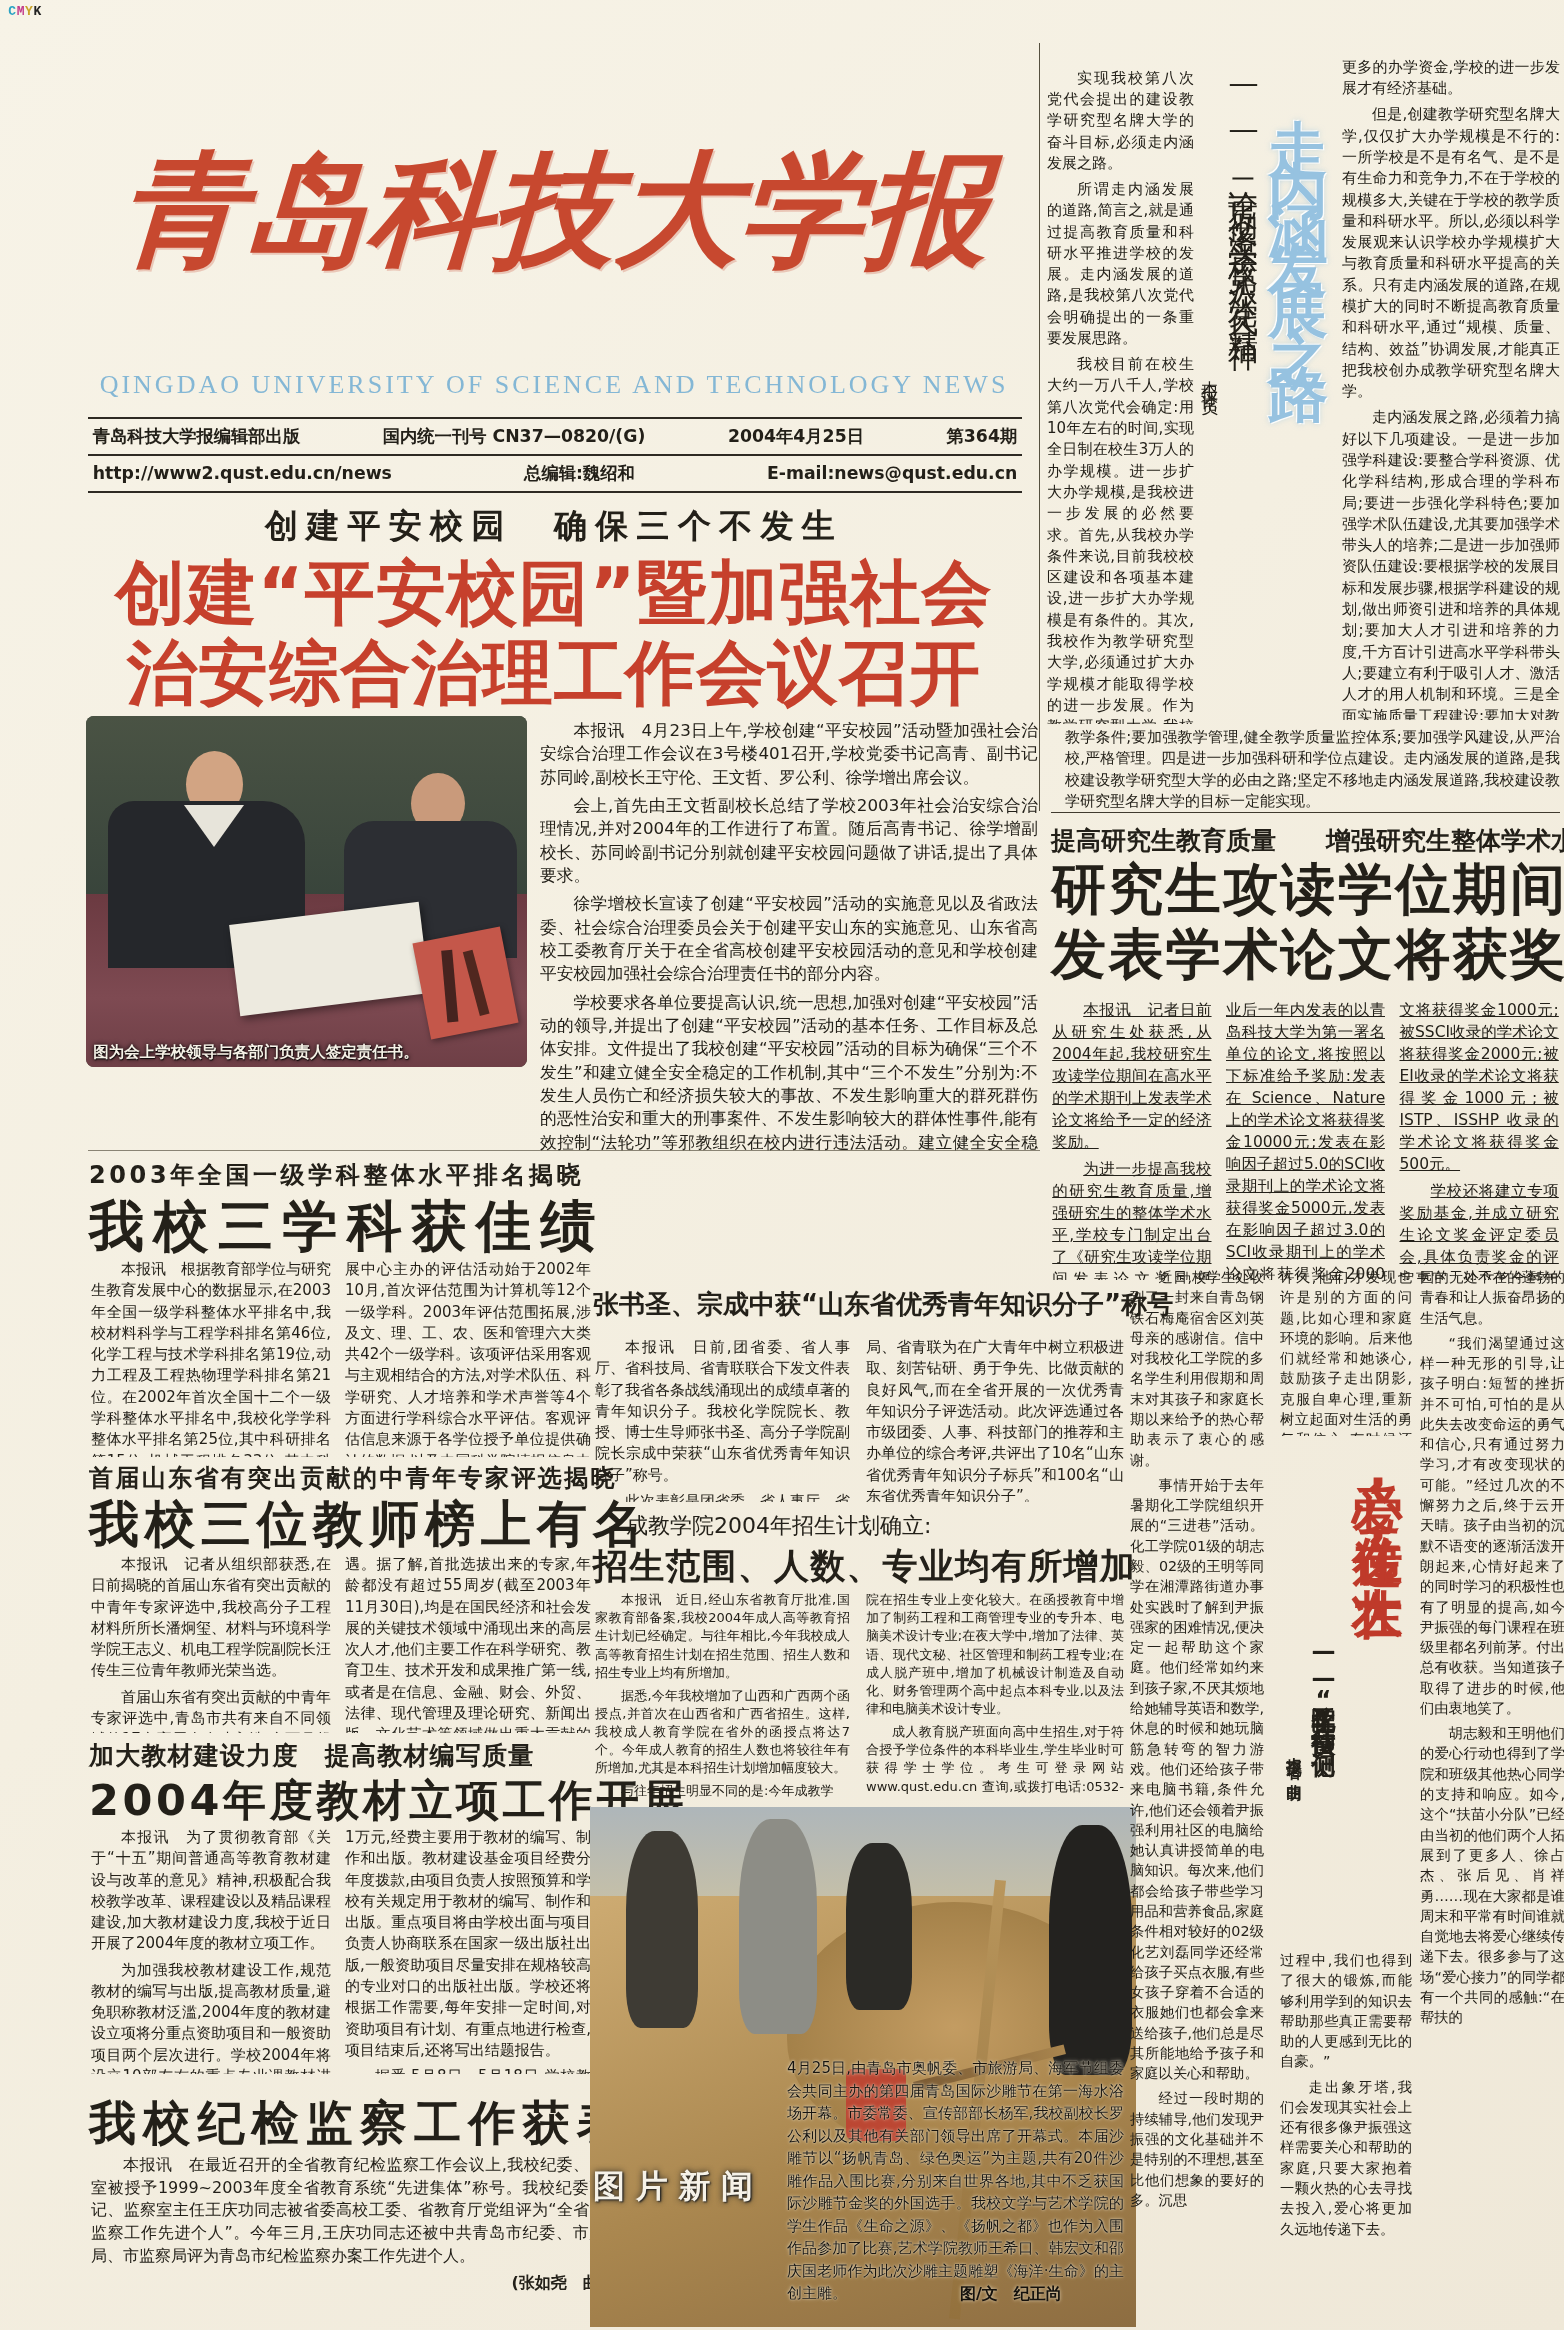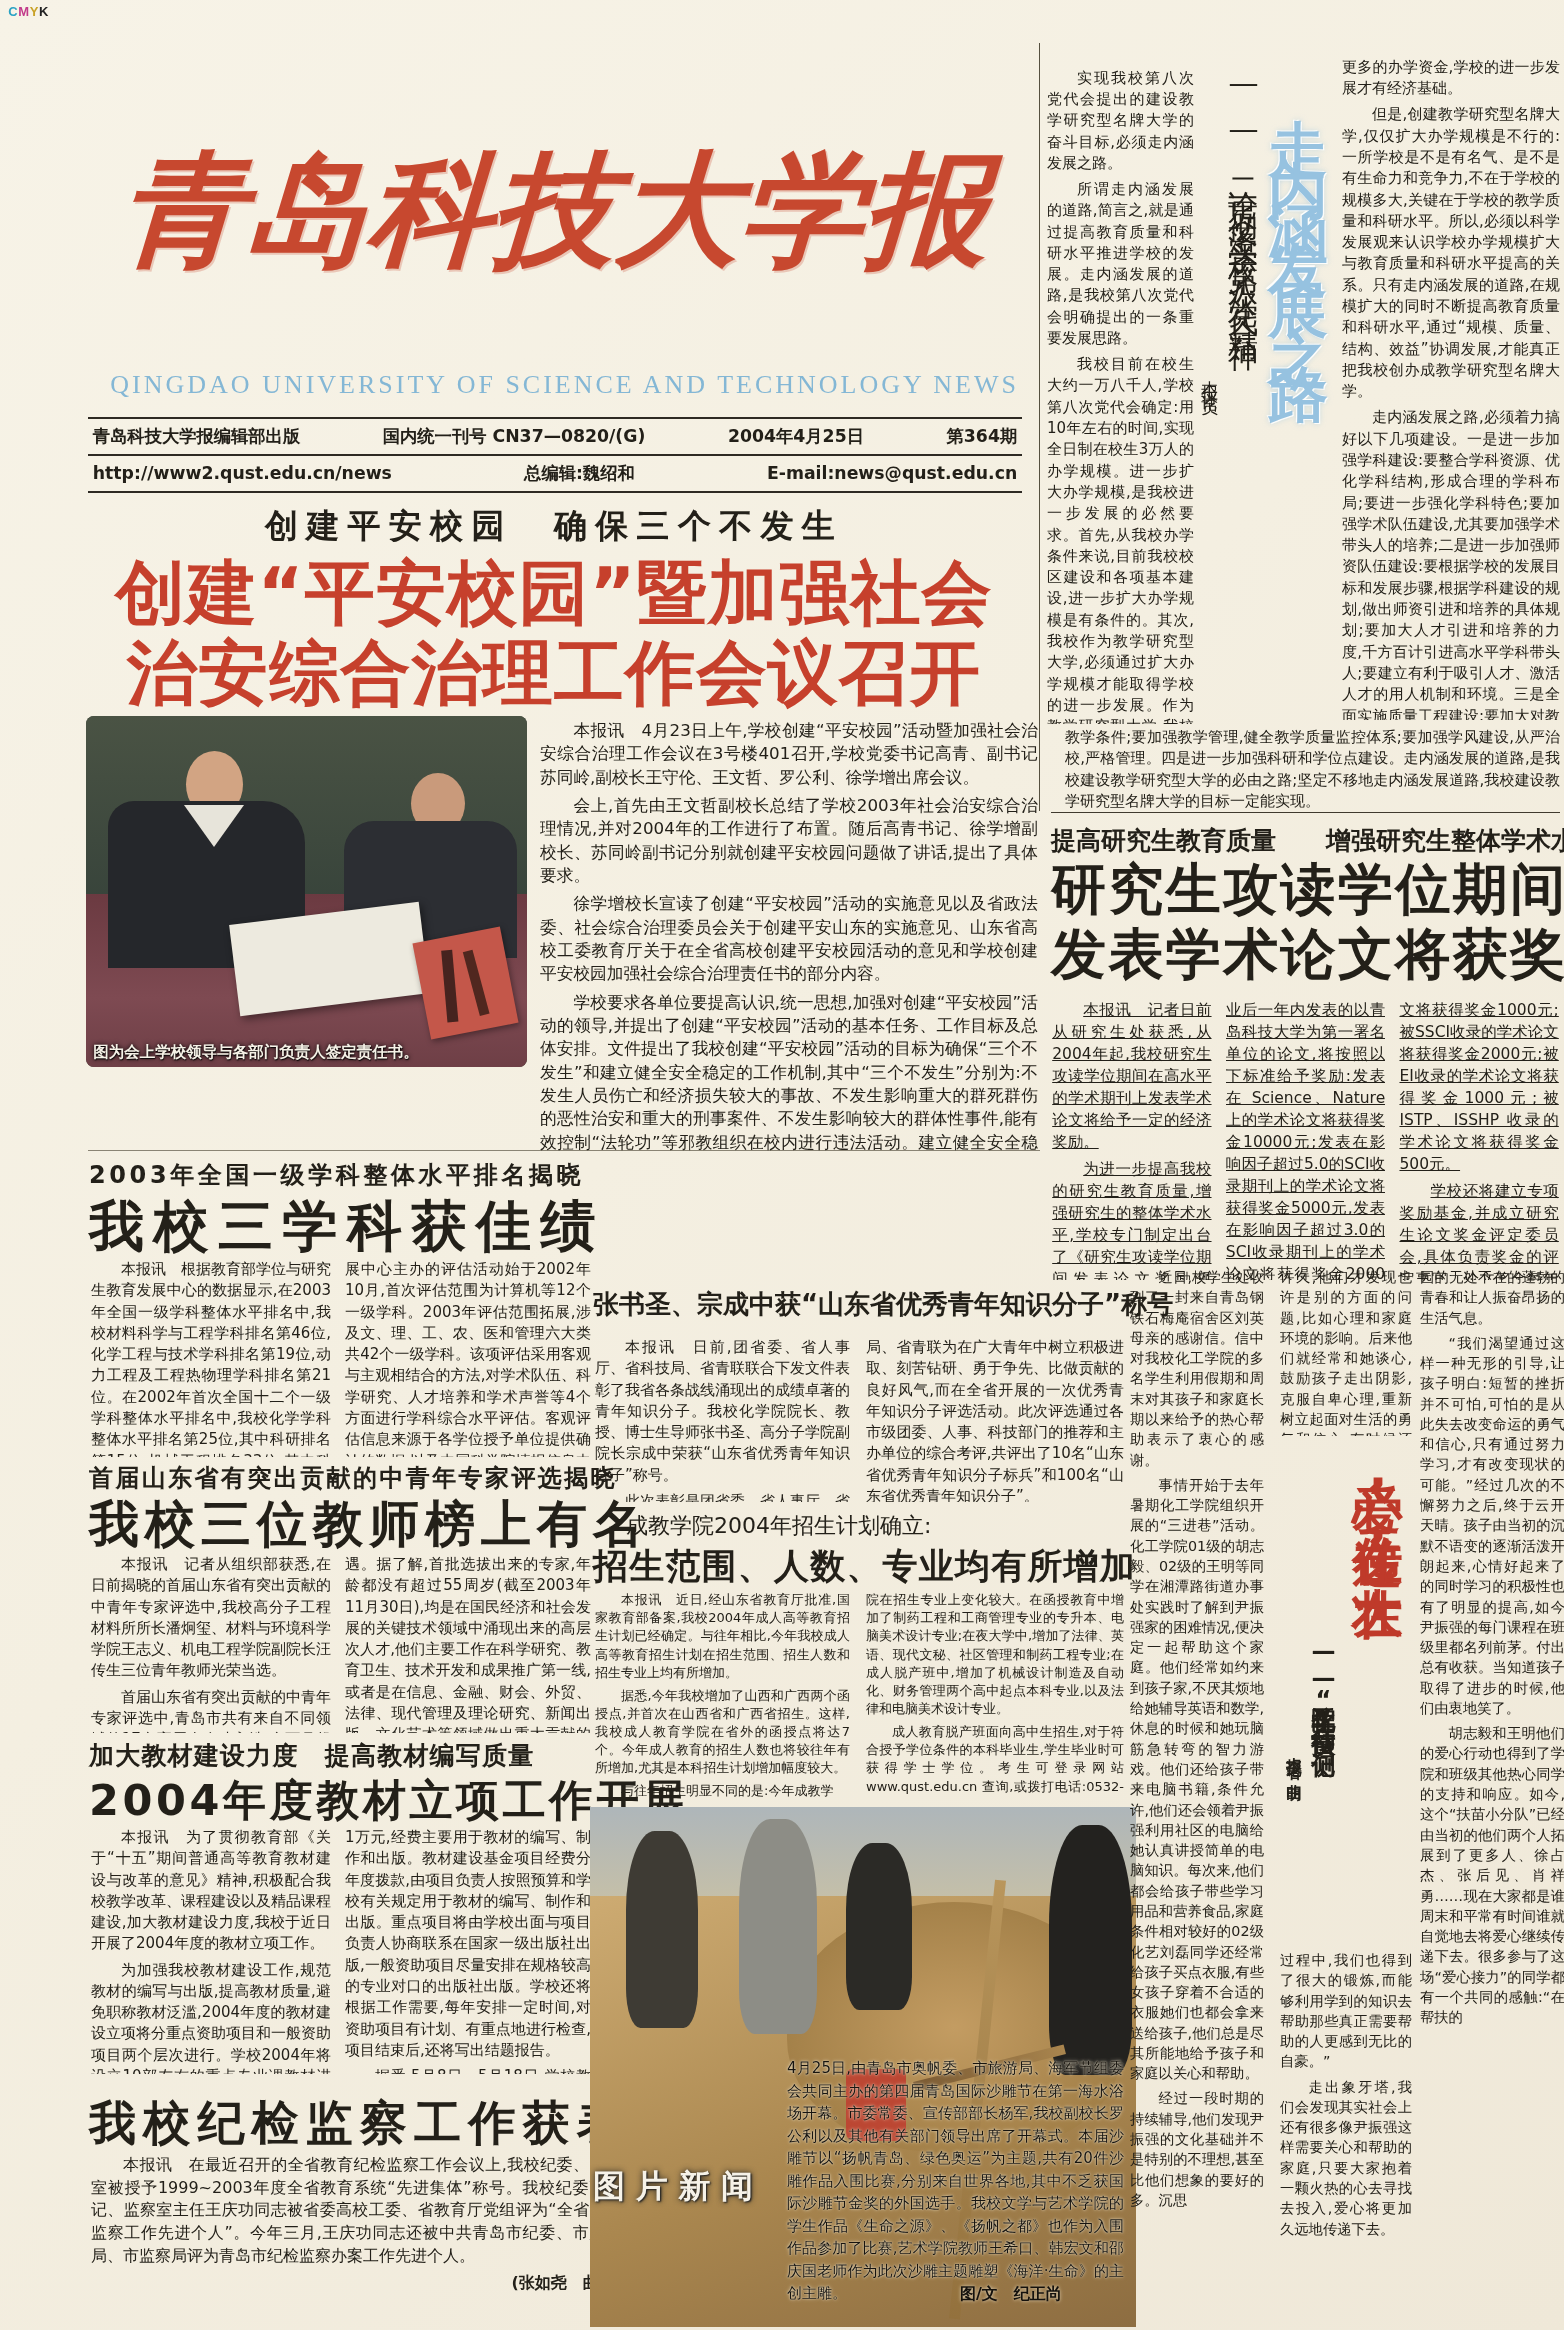--- a/index.html
+++ b/index.html
@@ -6,27 +6,27 @@
   .page{position:relative;width:1565px;height:2330px;margin:0 auto;overflow:hidden;
         background:linear-gradient(135deg,#f7f3e7 0%,#f4efe1 45%,#efe8d8 100%);
         font-family:"DejaVu Sans",sans-serif;color:#232019;}
   .abs{position:absolute;}
   
   .bt{position:absolute;overflow:hidden;text-align:justify;font-size:15px;line-height:1.42;}
   .bt p{margin:0 0 4.8px 0;text-indent:2em;}
   .bt p.noind{text-indent:0;}
   .bt p.byline{text-align:right;text-indent:0;font-weight:bold;}
   
-  #regmarks{left:8.3px;top:3.6px;font-family:Liberation Sans, sans-serif;font-size:13px;font-weight:bold;letter-spacing:0.6px;}
+  #regmarks{left:8.3px;top:3.6px;font-family:Liberation Mono, monospace;font-size:13px;font-weight:bold;letter-spacing:0.6px;}
   #regmarks .c{color:#2aa3c4}#regmarks .m{color:#c23a8a}#regmarks .y{color:#c9a227}#regmarks .k{color:#222}
   
   #mast-title{left:83px;top:47px;width:942px;height:325px;line-height:325px;text-align:center;white-space:nowrap;
       font-family:"DejaVu Serif",serif;font-style:italic;font-weight:bold;font-size:124px;color:#c7482f;
       transform:skewX(-3deg);text-shadow:1.8px 1.8px 0 rgba(199,72,47,.25);}
-  #mast-en{left:89px;top:370px;width:930px;text-align:right;white-space:nowrap;
+  #mast-en{left:89px;top:370px;width:930px;text-align:center;white-space:nowrap;
       font-family:"Liberation Serif",serif;font-size:26px;letter-spacing:3px;color:#84b7d5;}
   #infobar{left:88px;top:417px;width:934px;border-top:2.4px solid #2e2a23;font-weight:bold;font-size:17.3px;}
   #infobar .row{display:flex;justify-content:space-between;align-items:center;padding:5.4px 4.8px;border-bottom:2.4px solid #2e2a23;}
   
   #vr1{left:1039px;top:43px;width:1.2px;height:768px;background:#55503f;}
   #hr1{left:88px;top:1150px;width:952px;height:1.2px;background:#8a8474;}
   
   #editorial{left:1047px;top:57px;width:513px;height:756px;}
   #ed-col1{left:0;top:10.7px;width:147px;height:656px;}
   #ed-byline{position:absolute;left:150px;top:310px;width:25px;height:185px;writing-mode:vertical-rl;text-orientation:upright;font-size:16.7px;letter-spacing:4.8px;}

